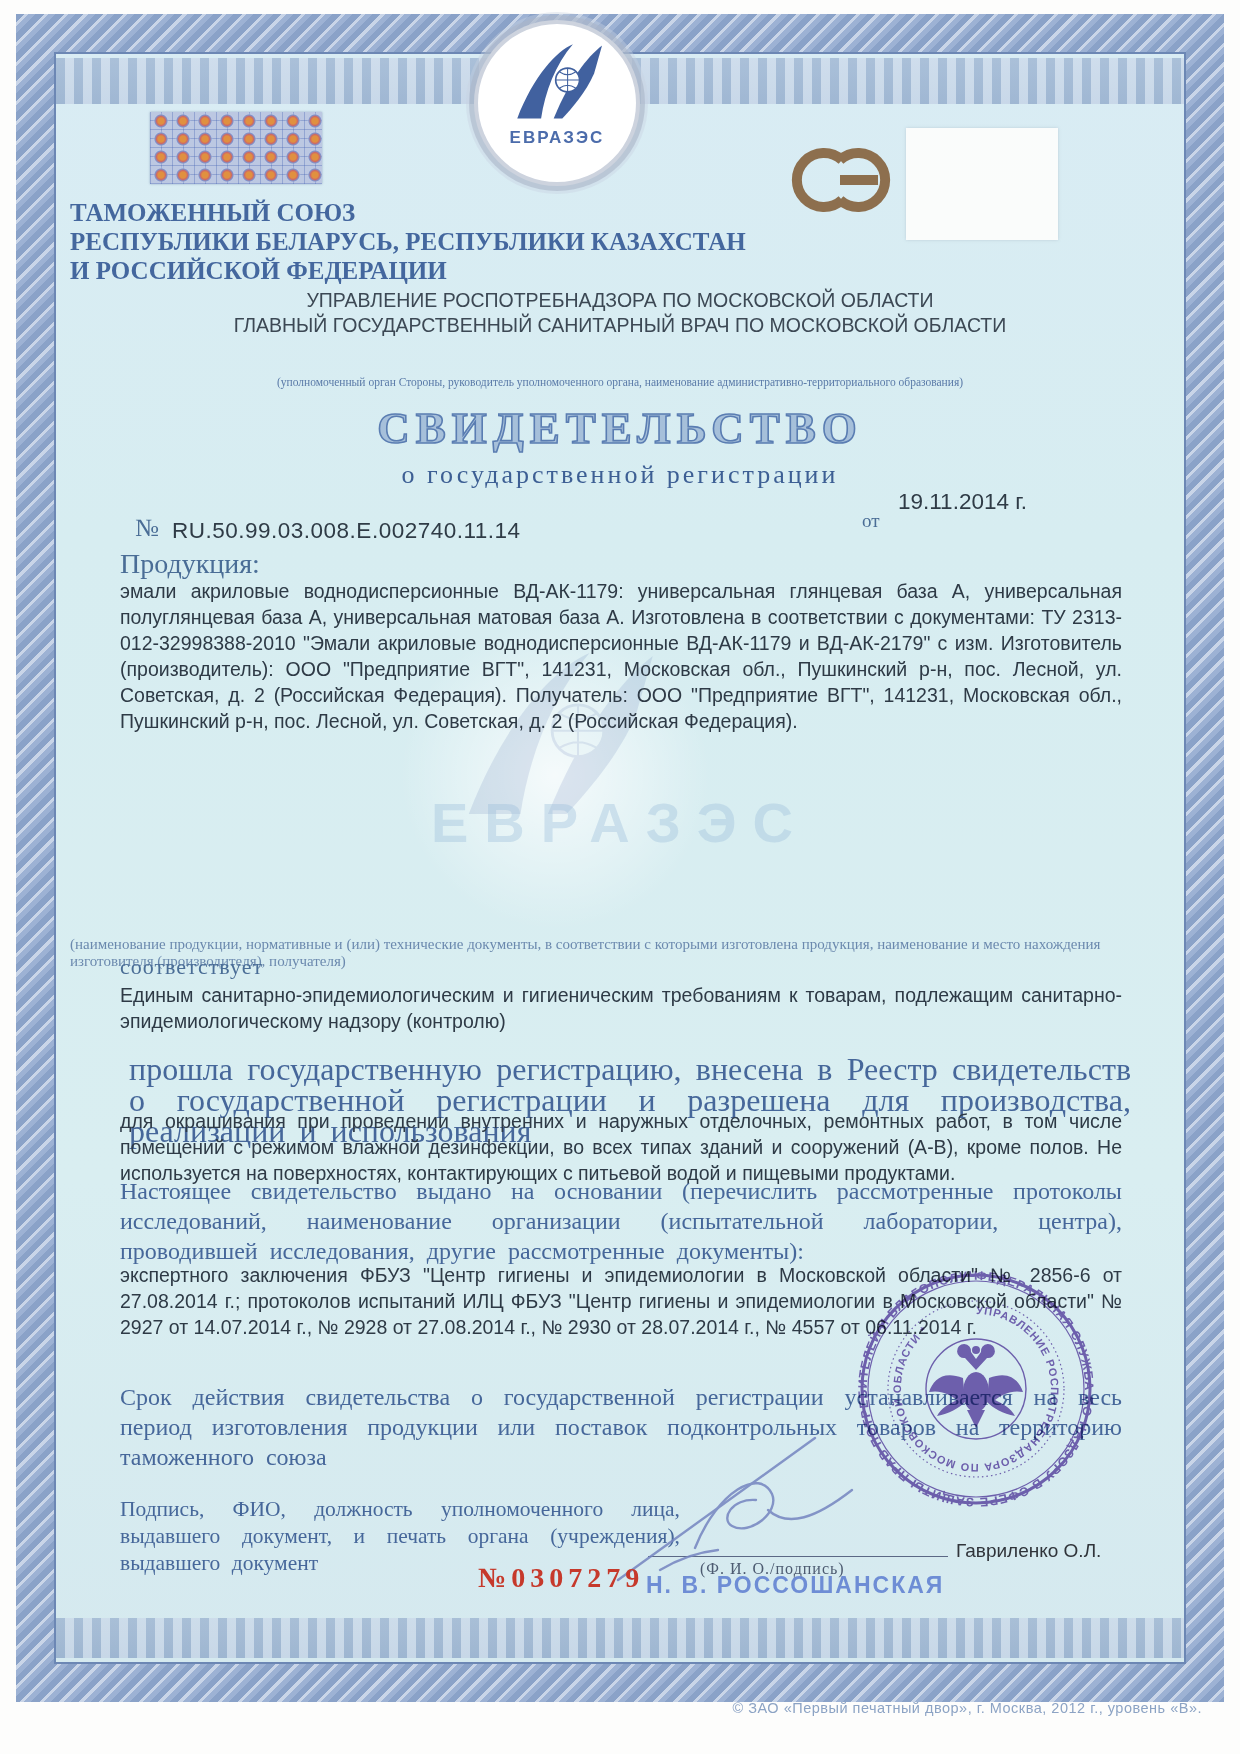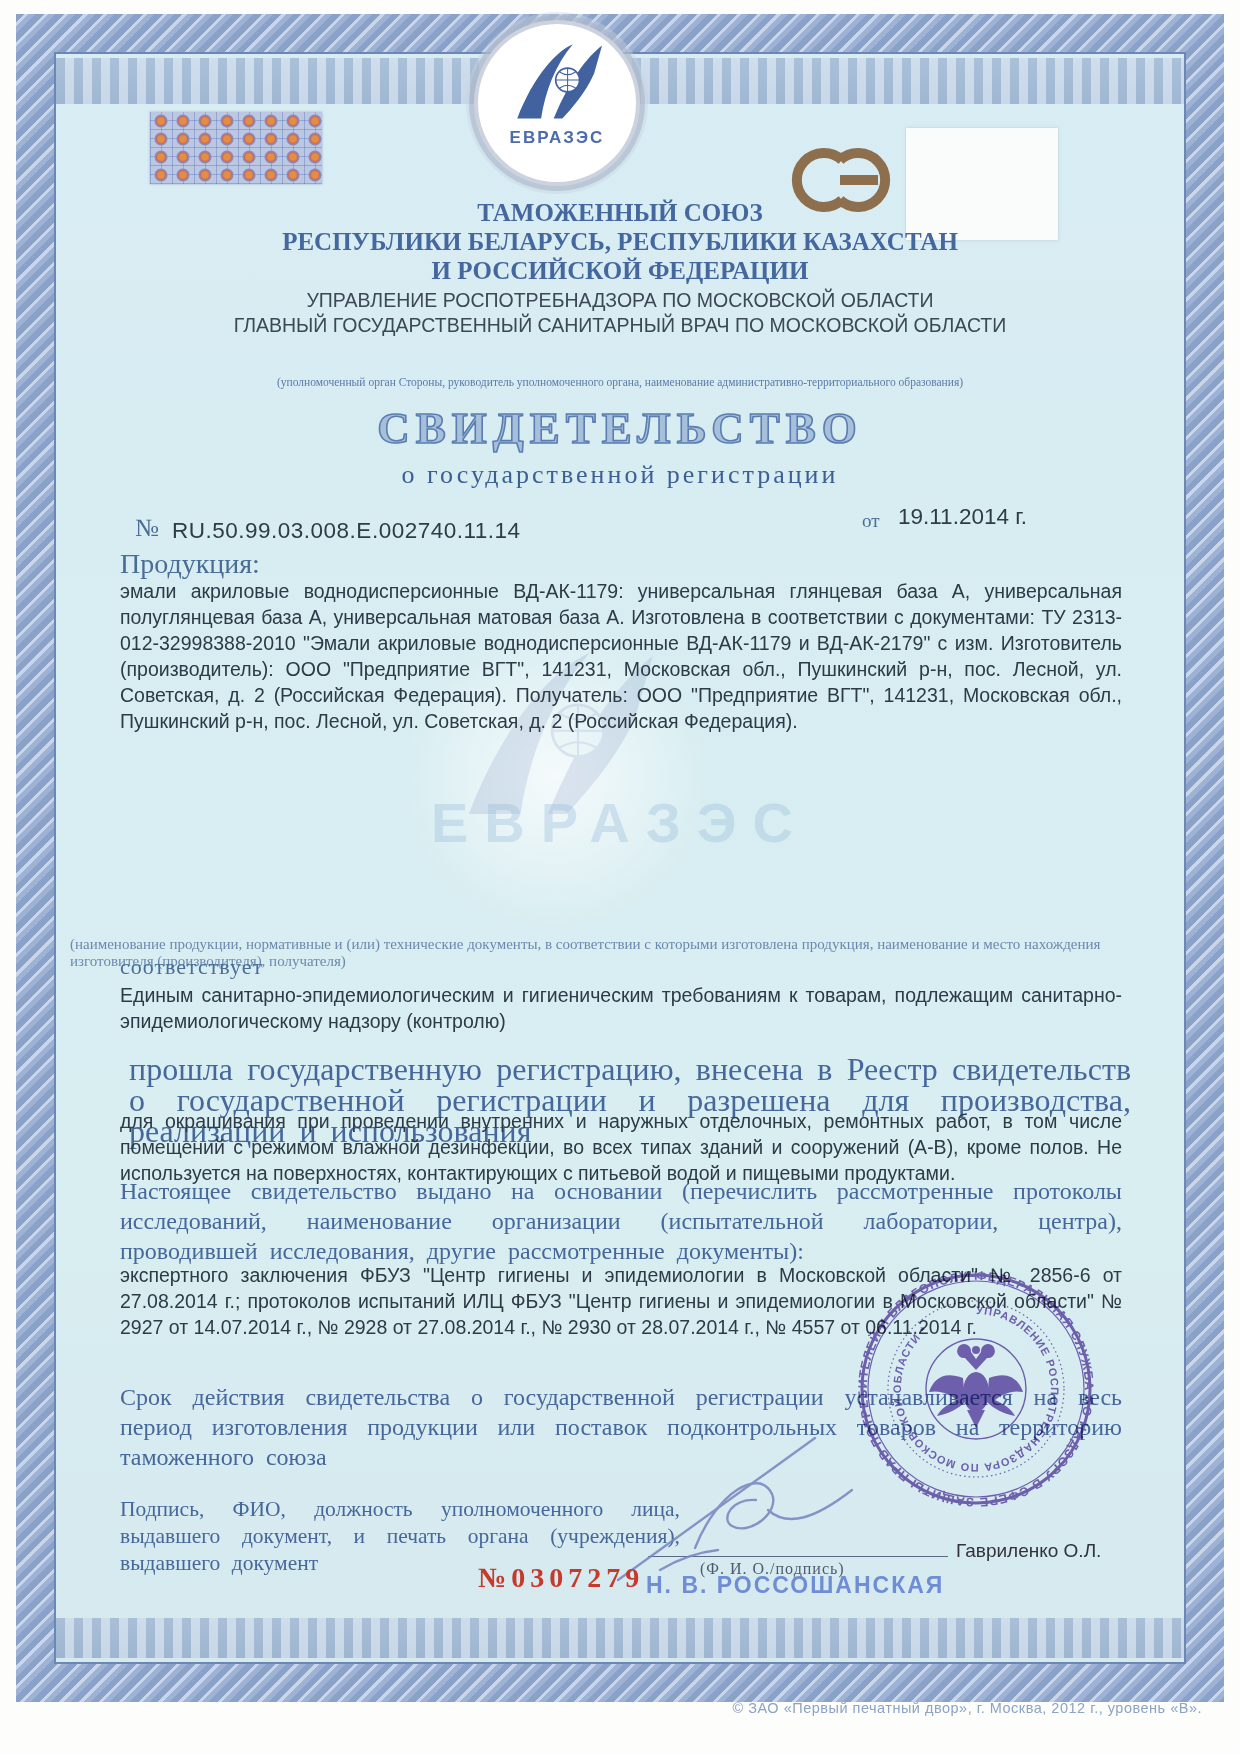--- a/index.html
+++ b/index.html
@@ -35,37 +35,37 @@
         background-image:
           radial-gradient(circle at 11px 9px,#e09040 3px,#cf6a63 4.5px,rgba(120,140,200,.9) 6px,rgba(190,200,230,.4) 7px,transparent 8px),
           repeating-linear-gradient(0deg,rgba(70,100,180,.35) 0 1px,transparent 1px 9px),
           repeating-linear-gradient(90deg,rgba(70,100,180,.35) 0 1px,transparent 1px 11px);
         background-size:22px 18px,auto,auto;box-shadow:0 0 2px rgba(80,100,150,.5);}
   
   .se-mark{position:absolute;left:782px;top:138px;z-index:4;}
   .se-patch{position:absolute;left:906px;top:128px;width:152px;height:112px;background:rgba(253,253,252,.92);
             box-shadow:0 0 3px rgba(150,160,180,.4);}
   
-  .hdr-union{position:absolute;left:70px;width:1100px;top:198px;text-align:center;
+  .hdr-union{position:absolute;left:70px;width:1100px;top:198px;
              font-family:"Liberation Serif",serif;font-weight:bold;font-size:25px;line-height:29px;color:#44679e;}
   .hdr-auth{position:absolute;left:70px;width:1100px;top:288px;text-align:center;
             font-size:19.5px;line-height:25px;color:#3c4854;}
   .hdr-caption{position:absolute;left:70px;width:1100px;top:376px;text-align:center;
                font-family:"Liberation Serif",serif;font-size:11.5px;color:#5a7aa8;}
   
   .title-main{position:absolute;left:70px;width:1100px;top:402px;text-align:center;
               font-family:"Liberation Serif",serif;font-weight:bold;font-size:45px;letter-spacing:6px;
               color:rgba(126,154,199,.55);-webkit-text-stroke:1.6px #5a7db2;}
   .title-sub{position:absolute;left:70px;width:1100px;top:460px;text-align:center;
              font-family:"Liberation Serif",serif;font-weight:normal;font-size:26px;letter-spacing:3px;color:#3d5f94;}
   
   .no-label{position:absolute;left:135px;top:514px;font-family:"Liberation Serif",serif;font-size:25px;color:#4a6d96;}
   .no-value{position:absolute;left:172px;top:518px;font-size:22.5px;color:#2f3b46;letter-spacing:.5px;}
   .from-label{position:absolute;left:862px;top:510px;font-family:"Liberation Serif",serif;font-size:19px;color:#4a6d96;}
-  .date-value{position:absolute;left:898px;top:504px;font-size:22.5px;color:#2f3b46;}
+  .date-value{position:absolute;left:898px;top:489px;font-size:22.5px;color:#2f3b46;}
   
   .blk{position:absolute;left:120px;width:1002px;}
   .serif-para{font-family:"Liberation Serif",serif;color:#46679a;text-align:justify;word-spacing:6px;}
   .sans-para{color:#2e3a46;text-align:justify;font-size:19.5px;line-height:26px;}
   .product-label{top:548px;font-family:"Liberation Serif",serif;font-size:28px;color:#4a6d96;}
   .product-text{top:578px;}
   .product-caption{top:936px;left:70px;width:1100px;text-align:left;
                    font-family:"Liberation Serif",serif;font-size:15px;color:#6b89ae;}
   .comply-lead{top:954px;font-family:"Liberation Serif",serif;font-size:22px;color:#4a6d96;letter-spacing:1px;}
   .comply-text{top:982px;}

